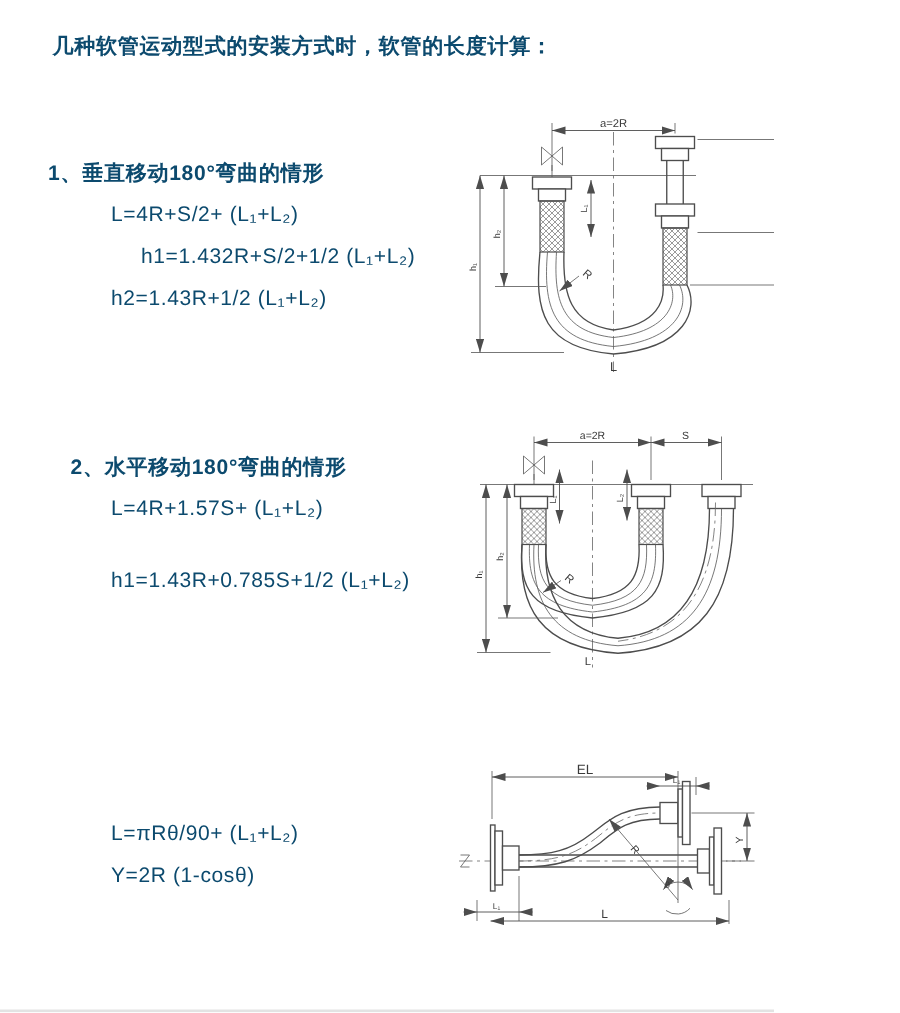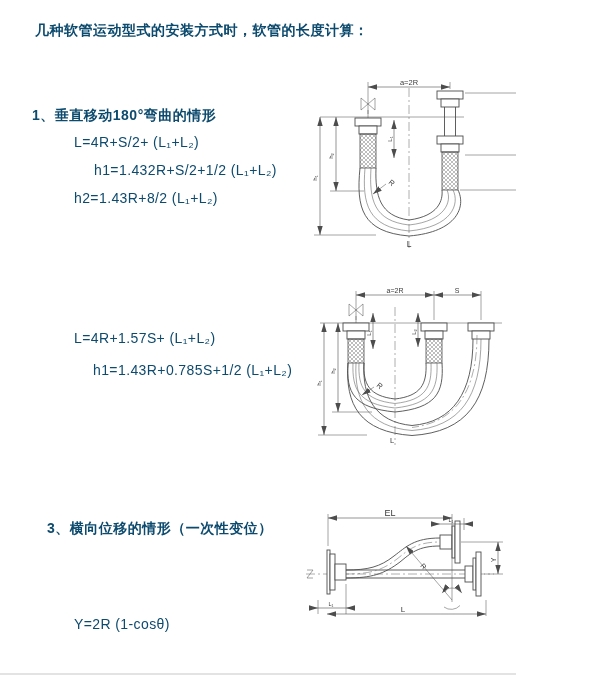--- a/index.html
+++ b/index.html
@@ -22,21 +22,21 @@
 </head>
 <body>
 
 <div class="page">
 
   <div class="abs title" style="left:35px;top:22px;">几种软管运动型式的安装方式时，软管的长度计算：</div>
 
   <div class="abs heading" style="left:32px;top:107px;">1、垂直移动180°弯曲的情形</div>
   <div class="abs formula" style="left:74px;top:134px;">L=4R+S/2+ (L₁+L₂)</div>
   <div class="abs formula" style="left:74px;top:162px;margin-left:20px;">h1=1.432R+S/2+1/2 (L₁+L₂)</div>
-  <div class="abs formula" style="left:74px;top:190px;">h2=1.43R+8/2 (L₁+L₂)</div>
+  <div class="abs formula" style="left:74px;top:190px;">h2=1.43R+1/2 (L₁+L₂)</div>
 
   <svg class="abs" style="left:306px;top:60px;" width="285" height="200" viewBox="0 0 285 200">
     <defs>
       <marker id="ar" viewBox="0 0 10 6" refX="10" refY="3" markerWidth="9" markerHeight="5.4" markerUnits="userSpaceOnUse" orient="auto-start-reverse">
         <path d="M0,0 L10,3 L0,6 Z" fill="#4d4d4d"></path>
       </marker>
       <pattern id="hh" width="4" height="4" patternUnits="userSpaceOnUse">
         <path d="M0,4 L4,0 M0,0 L4,4" stroke="#7a7a7a" stroke-width="0.5"></path>
       </pattern>
     </defs>
@@ -106,22 +106,23 @@
     </g>
 
     <g>
       <line class="tn" x1="80" y1="124" x2="67" y2="134" marker-end="url(#ar)"></line>
       <text x="82" y="123" font-size="7.5" transform="rotate(40 82 123)">R</text>
     </g>
 
     <text x="103" y="187" font-size="8.5" text-anchor="middle">L</text>
   </svg>
 
+  <div class="abs heading" style="left:47px;top:303px;">2、水平移动180°弯曲的情形</div>
   <div class="abs formula" style="left:74px;top:330px;">L=4R+1.57S+ (L₁+L₂)</div>
-  <div class="abs formula" style="left:74px;top:362px;margin-left:19px;">h1=1.43R+0.785S+1/2 (L₁+L₂)</div>
+  <div class="abs formula" style="left:74px;top:378px;">h1=1.43R+0.785S+1/2 (L₁+L₂)</div>
 
   <svg class="abs" style="left:312px;top:283px;" width="280" height="170" viewBox="0 0 280 170">
 
     <line class="tn" x1="8" y1="40" x2="190" y2="40"></line>
     <line class="cl" x1="83" y1="24" x2="83" y2="162"></line>
 
     <g>
       <path class="tn" d="M44,27 L37,21 L37,33 Z M44,27 L51,21 L51,33 Z"></path>
       <line class="tn" x1="44" y1="33" x2="44" y2="40"></line>
     </g>
@@ -184,22 +185,22 @@
     </g>
 
     <g>
       <line class="tn" x1="62" y1="104" x2="50" y2="112" marker-end="url(#ar)"></line>
       <text x="64" y="103" font-size="7.5" transform="rotate(40 64 103)">R</text>
     </g>
 
     <text x="80" y="160" font-size="7.5" text-anchor="middle">L</text>
   </svg>
 
-  <div class="abs heading" style="left:47px;top:520px;">3、横向位移的情形（一次性变位）</div>
-  <div class="abs formula" style="left:74px;top:575px;margin-top:41px;">Y=2R (1-cosθ)</div>
+  <div class="abs formula" style="left:74px;top:547px;">L=πRθ/90+ (L₁+L₂)</div>
+  <div class="abs formula" style="left:74px;top:575px;">Y=2R (1-cosθ)</div>
 
   <svg class="abs" style="left:298px;top:504px;" width="225" height="115" viewBox="0 0 225 115">
 
     <line class="cl" x1="8" y1="70" x2="196" y2="70"></line>
     <path class="tn" d="M9,66 L15,66 L9,74 L15,74"></path>
 
     <g>
       <rect class="ft" x="29" y="46" width="3" height="44"></rect>
       <rect class="ft" x="32" y="50" width="5" height="36"></rect>
       <rect class="ft" x="37" y="60" width="11" height="16"></rect>

